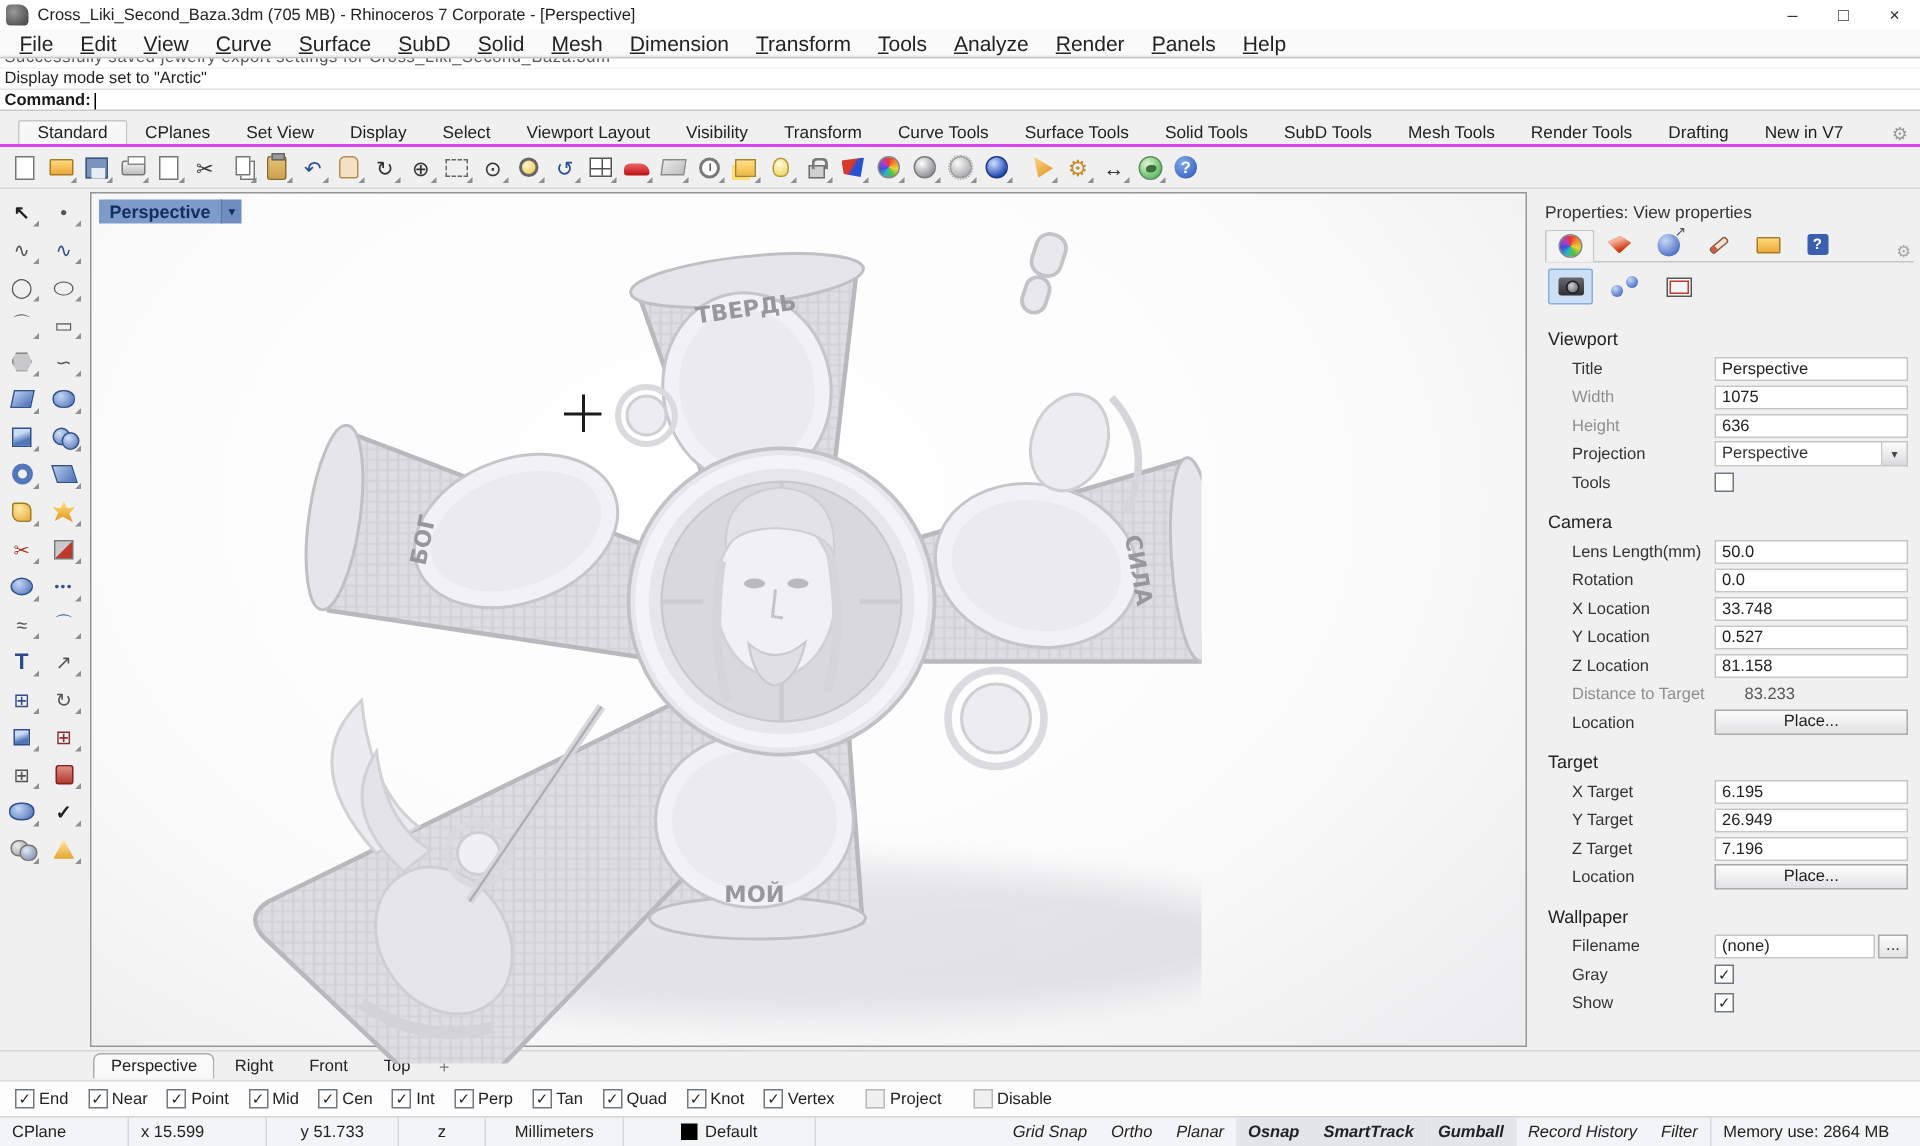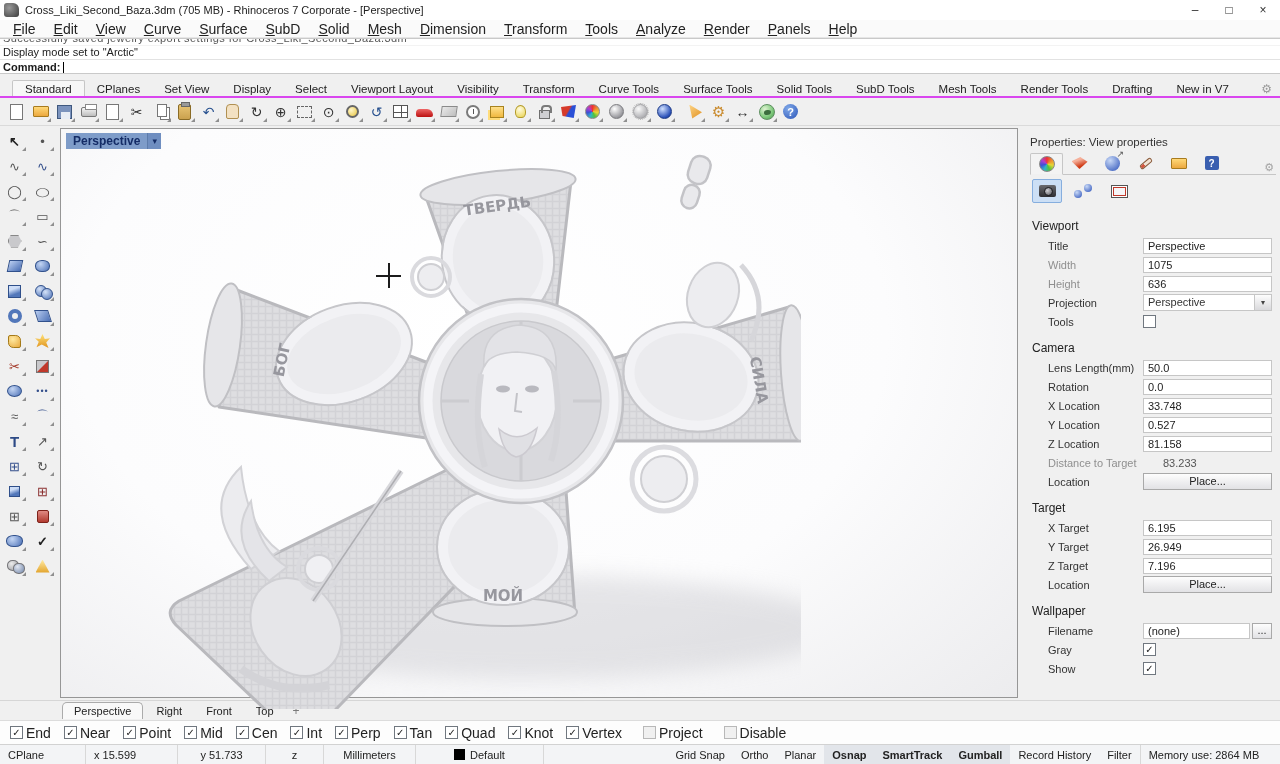--- a/index.html
+++ b/index.html
@@ -139,30 +139,30 @@
   .bbtn { width:20px; height:16px; background:linear-gradient(#fdfdfd,#e2e2e5); border:1px solid #a9a9a9; text-align:center; line-height:13px; margin-left:2px; color:#333; }
   .cb { width:13px; height:13px; background:#fff; border:1px solid #70777f; display:inline-flex; align-items:center; justify-content:center; font-size:10px; color:#222; }
   .cb.checked::after { content:"✓"; }
   .cb.dis { border-color:#b8b8b8; background:#f0f0f0; }
   
   .vptabsrow { height:20px; background:#f0f0f0; border-top:1px solid #d6d6d6; display:flex; align-items:center; padding-left:62px; font-size:11px; gap:2px; }
   .vtab { padding:2px 11px; color:#222; }
   .vtab.active { background:#f9f9f9; border:1px solid #ababab; border-radius:5px 5px 0 0; border-bottom:none; }
   .vtab-plus { color:#7a7a7a; font-size:12px; padding:0 6px; }
   
-  .osnaprow { height:24px; background:#fdfdfd; border-top:1px solid #dcdcdc; display:flex; align-items:center; padding-left:10px; gap:13px; font-size:14px; color:#222; }
+  .osnaprow { height:24px; background:#fdfdfd; border-top:1px solid #dcdcdc; display:flex; align-items:center; padding-left:10px; gap:13px; font-size:11px; color:#222; }
   .os { display:flex; align-items:center; gap:3px; }
   
   .statusbar { height:20px; background:#f3f4f6; border-top:1px solid #d2d2d2; display:flex; align-items:center; font-size:11px; color:#222; }
   .scell { height:100%; display:flex; align-items:center; padding:0 8px; border-right:1px solid #d8d8d8; }
   .scell.w-cplane { width:86px; } .scell.w-x { width:92px; } .scell.w-y { width:88px; justify-content:center; }
   .scell.w-z { width:58px; justify-content:center; } .scell.w-units { width:92px; justify-content:center; }
   .scell.w-layer { width:128px;justify-content:center; }
   .swatch { width:11px; height:11px; background:#000; margin-right:5px; flex-shrink:0; }
-  .stoggle { padding:0 8px; height:100%; display:flex; align-items:center; }
+  .stoggle { padding:0 8px; height:100%; display:flex; align-items:center;font-style:italic; }
   .stoggle.on { font-weight:bold; background:#e2e5ea; }
   .smem { border-left:1px solid #d8d8d8; padding:0 8px; height:100%; display:flex; align-items:center; flex:1; }
   .spacer-flex { flex:1; }
 </style>
 </head>
 <body>
 
 <div class="titlebar">
   <span class="appicon"></span>
   <span class="titletext">Cross_Liki_Second_Baza.3dm (705 MB) - Rhinoceros 7 Corporate - [Perspective]</span>

